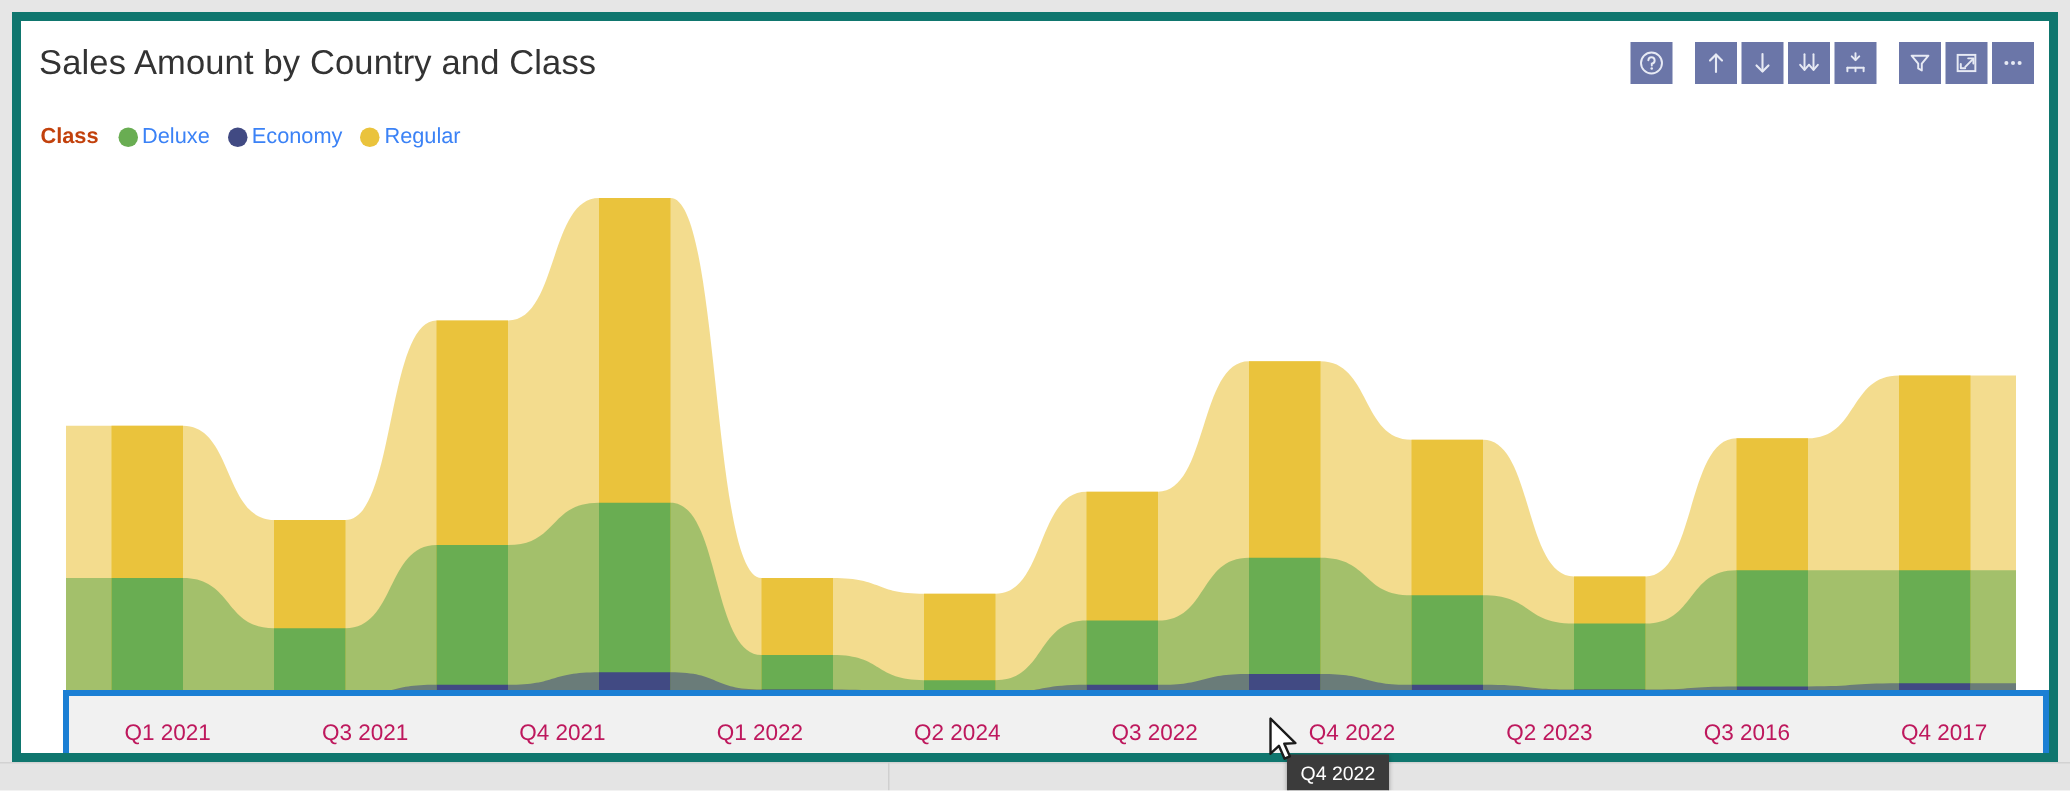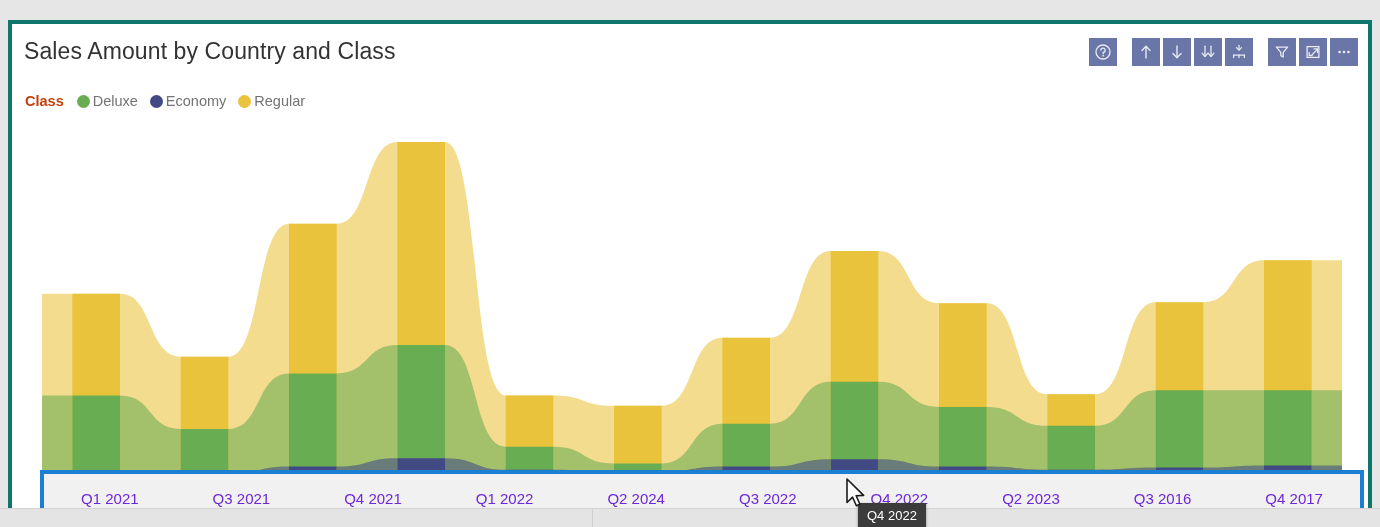--- a/index.html
+++ b/index.html
@@ -22,25 +22,25 @@
   .page-backdrop {
     position: absolute;
     inset: 0;
     background: #e6e6e6;
   }
 
   
   .visual-card {
     position: absolute;
     left: 8px;
-    top: 20px;
+    top: 8px;
     width: 1364px;
     height: 500px;
     background: #ffffff;
-    border: 4px solid #0f766e;
+    border: 6px solid #0f766e;
     box-sizing: border-box;
     overflow: hidden;
   }
 
   .visual-title {
     position: absolute;
     left: 12px;
     top: 14px;
     font-size: 23px;
     color: #333333;
@@ -71,21 +71,21 @@
   }
   .legend-dot {
     width: 13px;
     height: 13px;
     border-radius: 50%;
     margin-right: 3px;
     flex: 0 0 auto;
   }
   .legend-label {
     font-size: 14.5px;
-    color: #737373;
+    color: #3b82f6;
   }
 
   
   .visual-toolbar {
     position: absolute;
     right: 10px;
     top: 14px;
     display: flex;
     align-items: center;
     gap: 3px;
@@ -128,21 +128,21 @@
     position: absolute;
     inset: 0;
     display: flex;
   }
   .axis-tick {
     flex: 1 1 0;
     display: flex;
     align-items: center;
     justify-content: center;
     font-size: 15px;
-    color: #6d28d9;
+    color: #be185d;
     white-space: nowrap;
     padding-top: 4px;
     box-sizing: border-box;
   }
 
   
   .cursor-tooltip {
     position: absolute;
     left: 858px;
     top: 503px;

